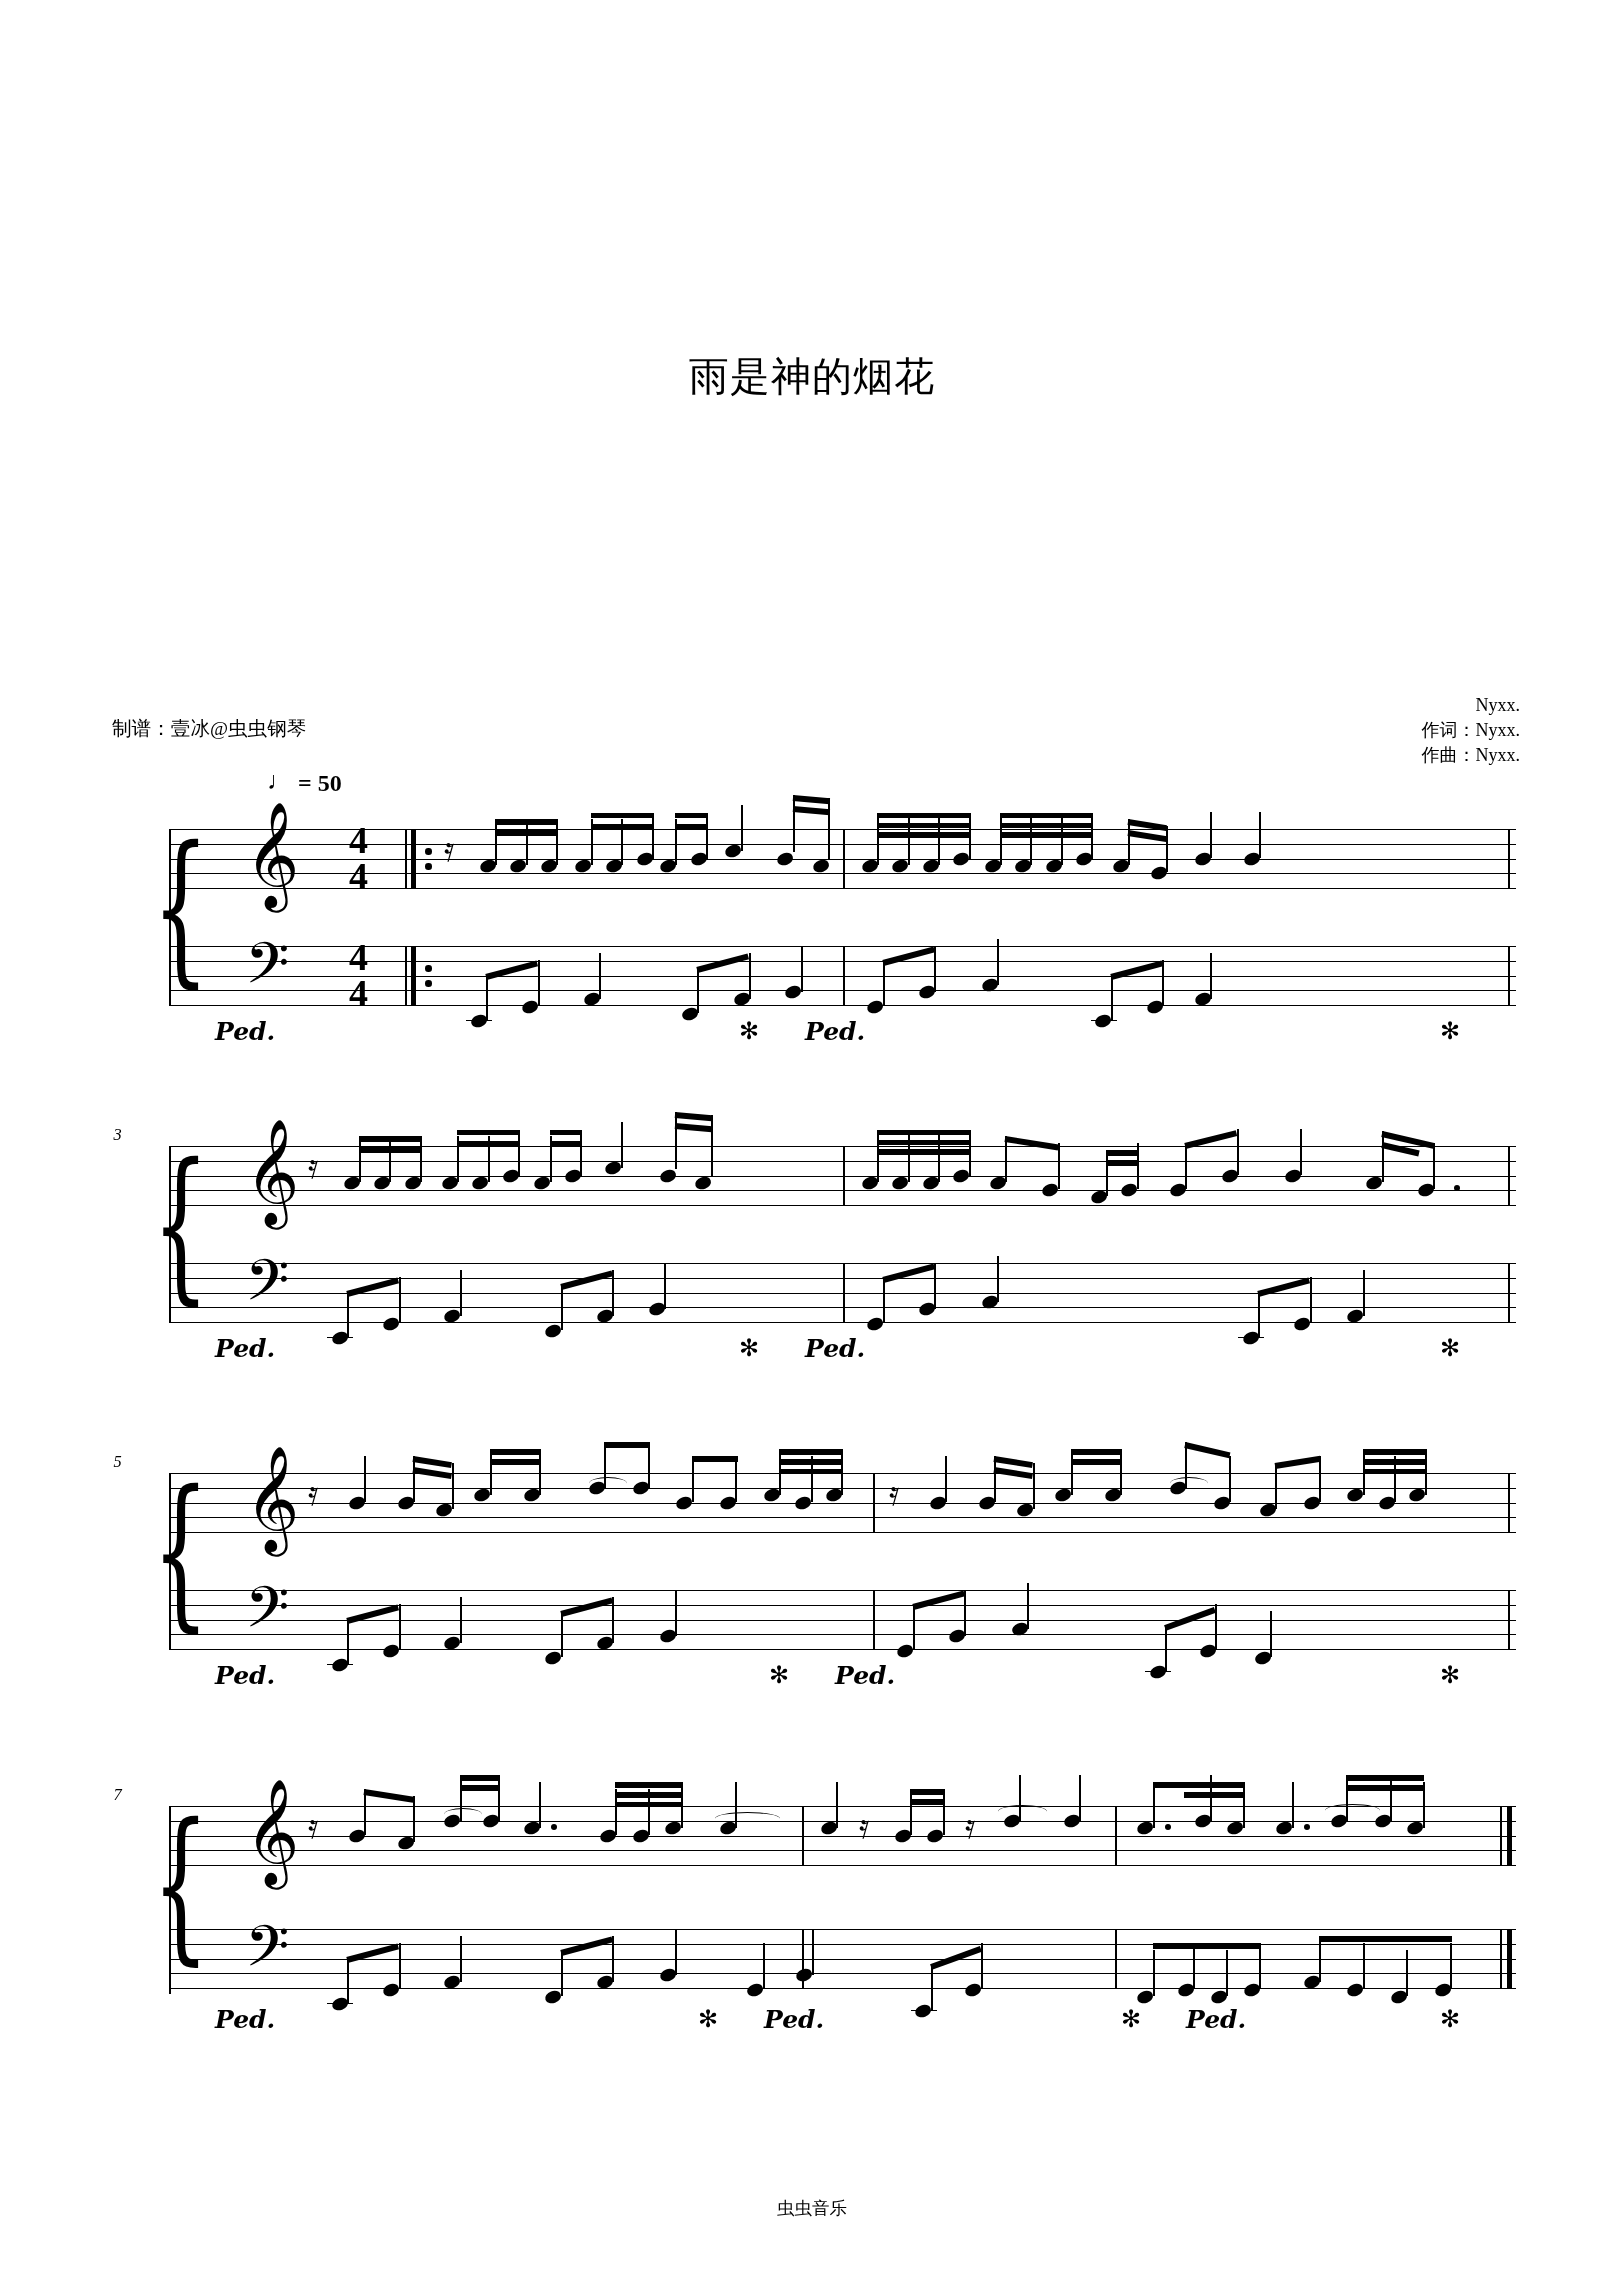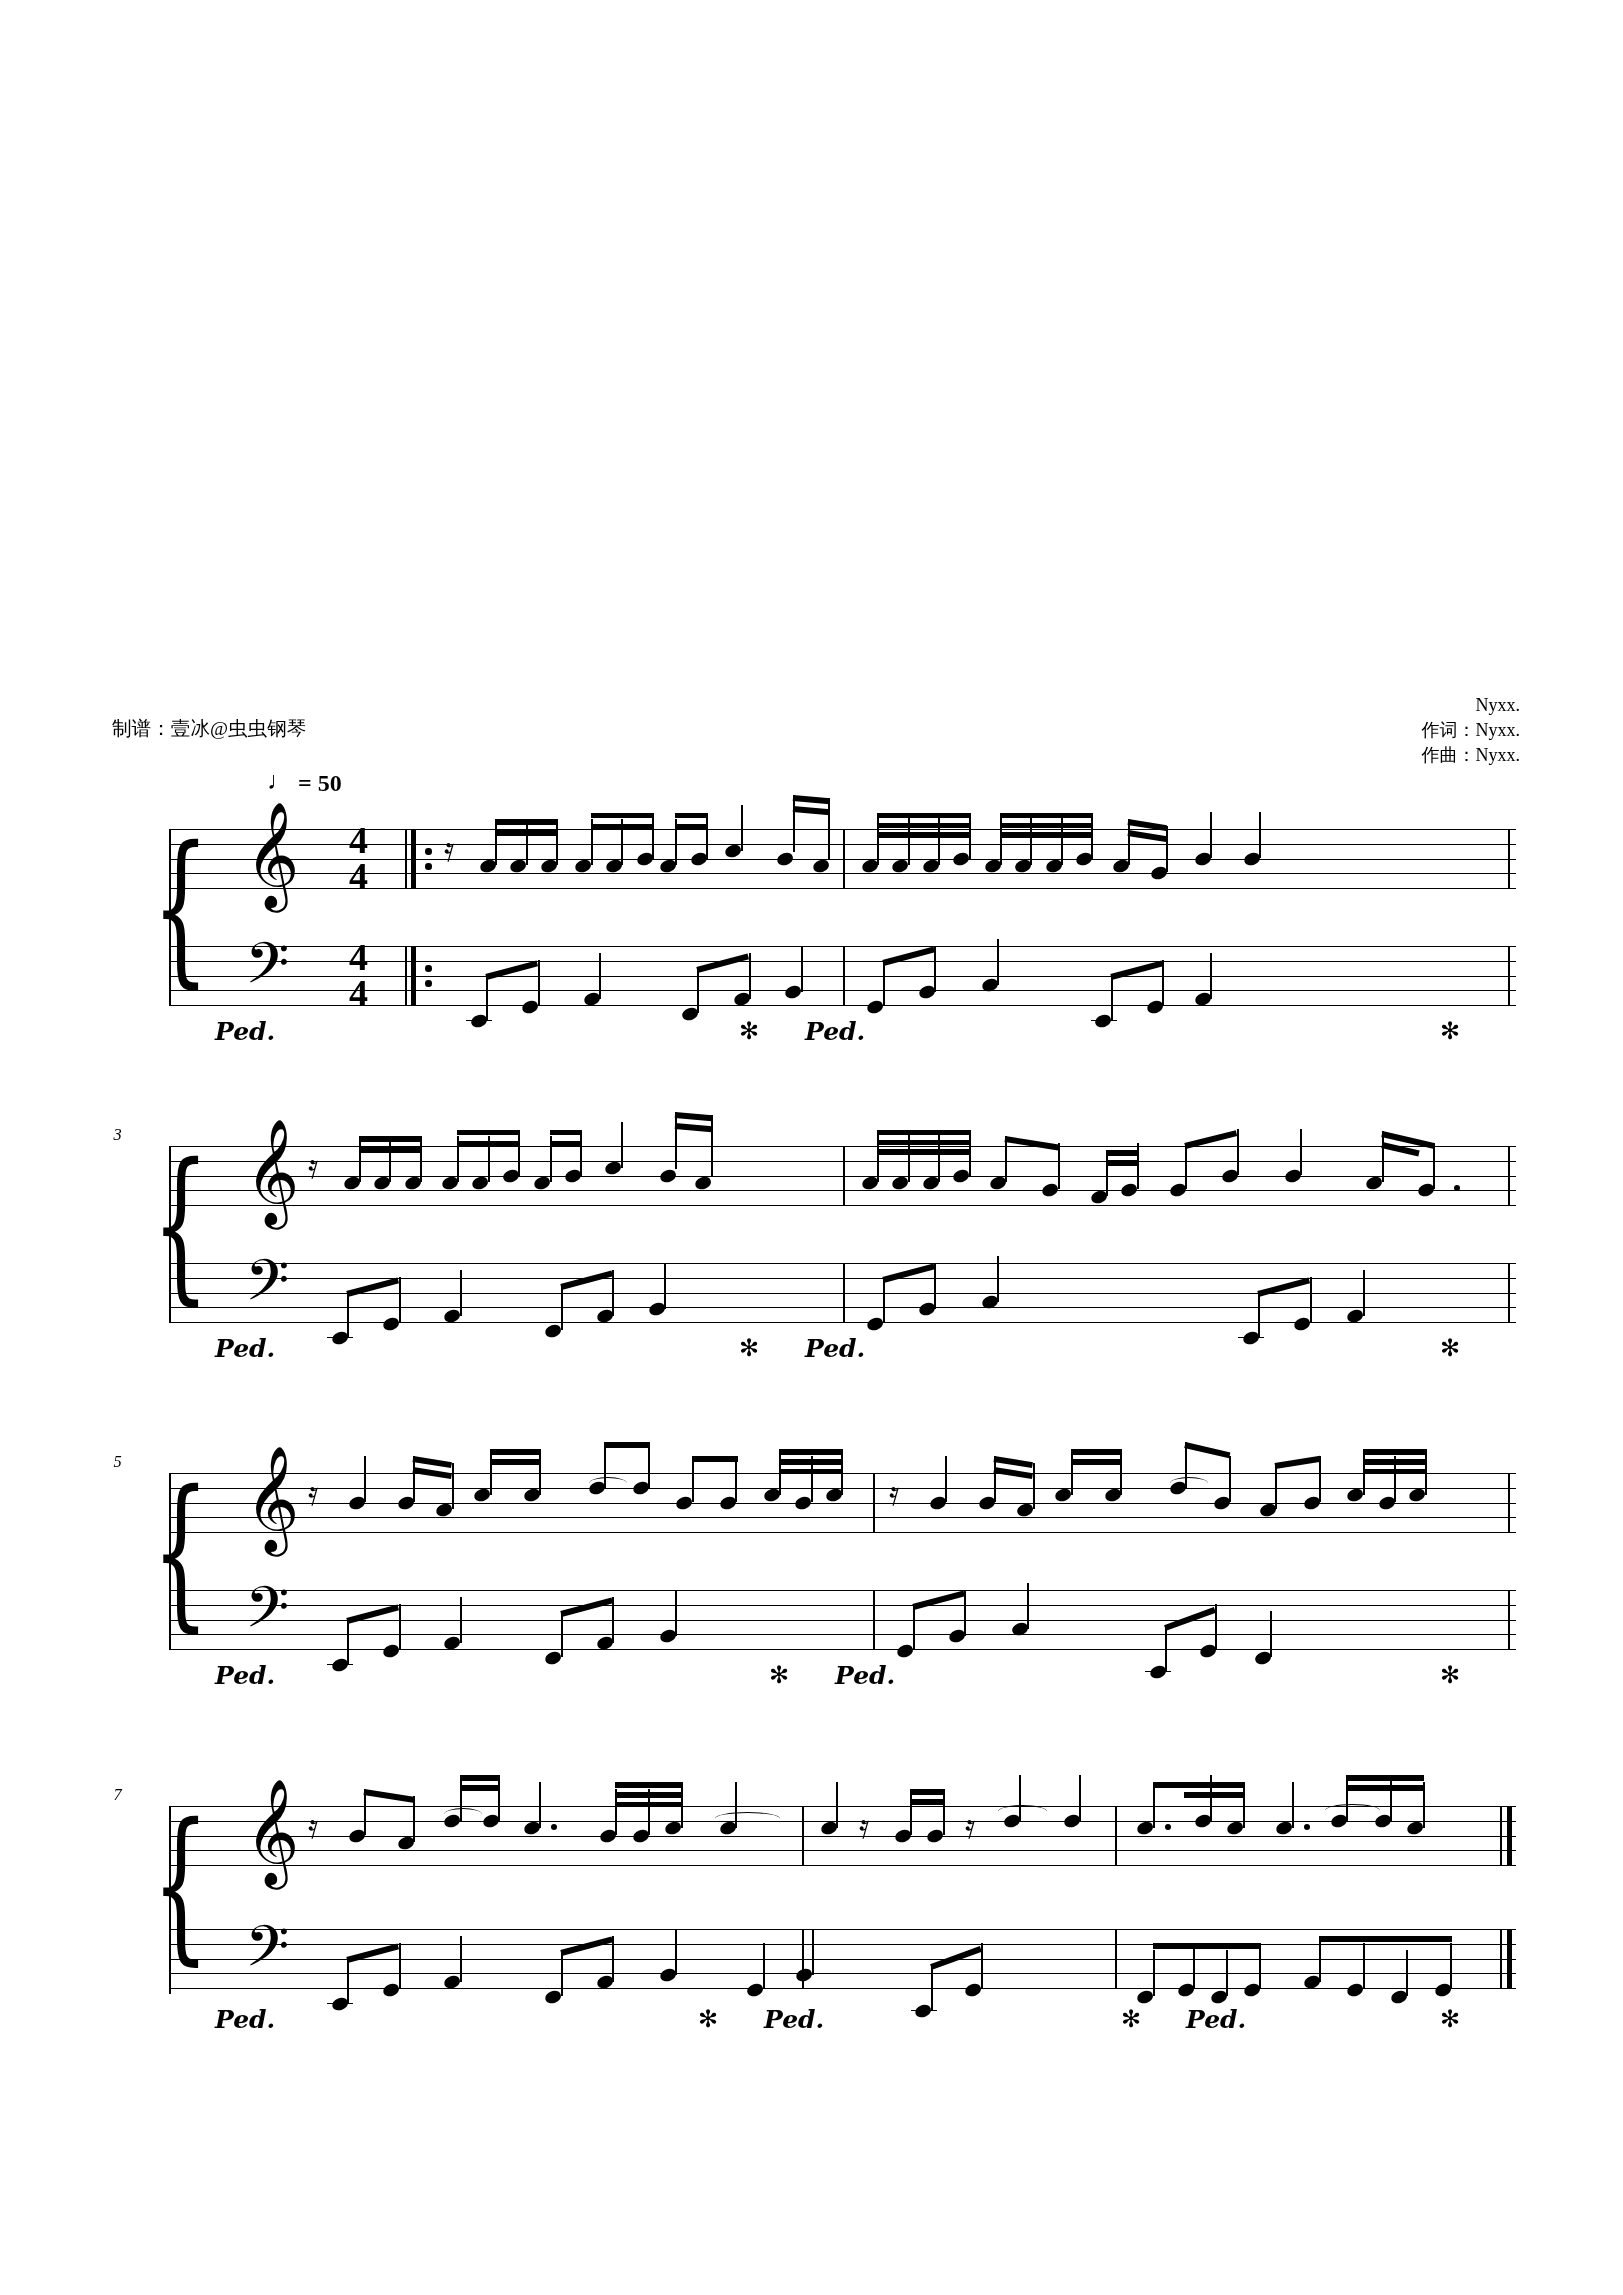--- a/index.html
+++ b/index.html
@@ -252,20 +252,21 @@
     text-align: center;
     font-size: 17.5px;
     color: #000;
   }
 </style>
 </head>
 <body>
 
 <div class="page">
 
+  <div class="title">雨是神的烟花</div>
 
   <div class="arranger">制谱：壹冰@虫虫钢琴</div>
 
   <div class="credits-right">
     <div>Nyxx.</div>
     <div>作词：Nyxx.</div>
     <div>作曲：Nyxx.</div>
   </div>
 
   <div class="tempo">
@@ -902,15 +903,16 @@
     </div>
 
     <div class="ped" style="left:106px; top:199px;">Ped.</div>
     <div class="pedup" style="left:589px; top:199px;">✻</div>
     <div class="ped" style="left:655px; top:199px;">Ped.</div>
     <div class="pedup" style="left:1012px; top:199px;">✻</div>
     <div class="ped" style="left:1077px; top:199px;">Ped.</div>
     <div class="pedup" style="left:1331px; top:199px;">✻</div>
   </div>
 
+  <div class="footer">虫虫音乐</div>
 
 </div>
 
 
 </body></html>

